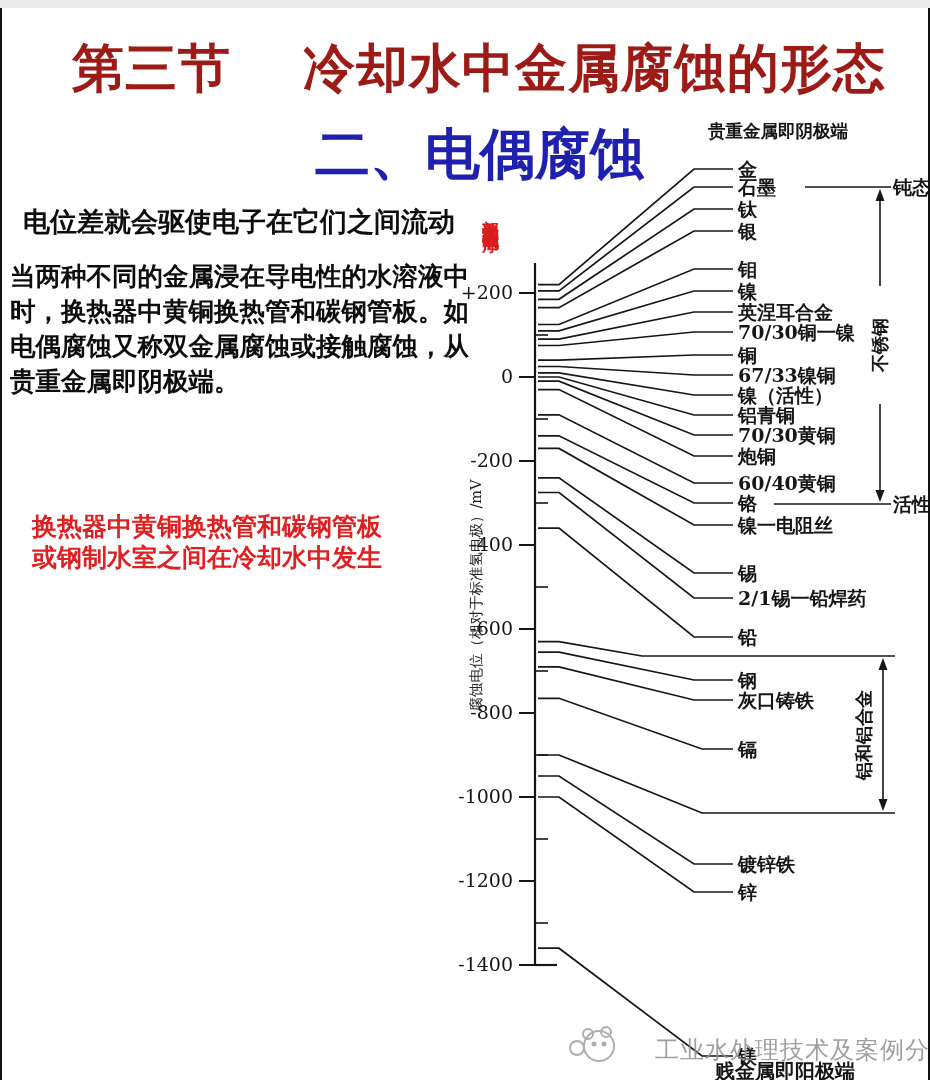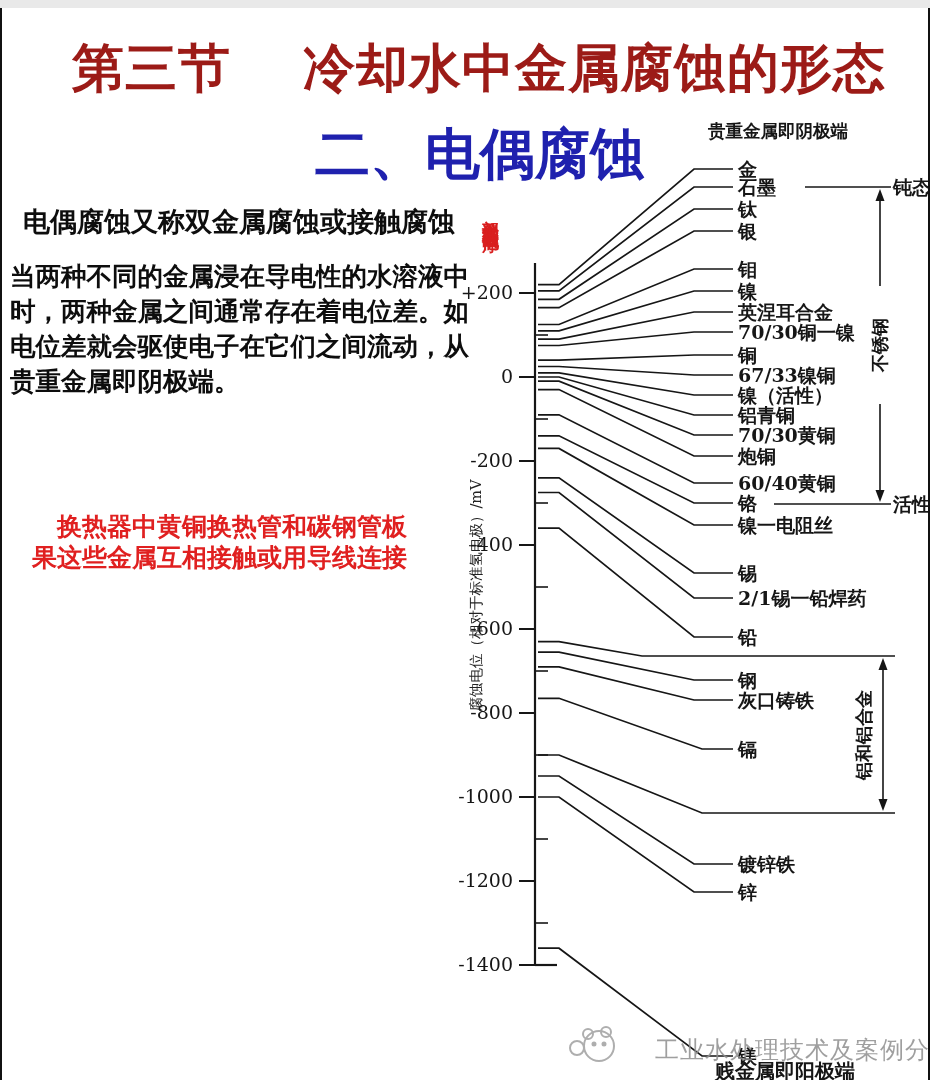--- a/index.html
+++ b/index.html
@@ -51,32 +51,32 @@
   }
 </style>
 </head>
 <body>
 
 <div class="slide">
 
   <div class="title">第三节　 冷却水中金属腐蚀的形态</div>
   <div class="subtitle">二、电偶腐蚀</div>
 
-  <div class="heading">电偶腐蚀又称双金属腐蚀或接触腐蚀</div>
+  <div class="heading">电位差就会驱使电子在它们之间流动</div>
 
   <div class="body-text">
     <div>当两种不同的金属浸在导电性的水溶液中</div>
-    <div>时，两种金属之间通常存在着电位差。如</div>
-    <div>电位差就会驱使电子在它们之间流动，从</div>
+    <div>时，换热器中黄铜换热管和碳钢管板。如</div>
+    <div>电偶腐蚀又称双金属腐蚀或接触腐蚀，从</div>
     <div>贵重金属即阴极端。</div>
   </div>
 
   <div class="note-text">
     <div>换热器中黄铜换热管和碳钢管板</div>
-    <div>果这些金属互相接触或用导线连接</div>
+    <div>或钢制水室之间在冷却水中发生</div>
   </div>
 
   <div class="series-title">部分金属和合金的电偶序</div>
   <div class="ylabel">腐蚀电位（相对于标准氢电极）/mV</div>
 
   <svg id="chart" class="chart-svg" width="930" height="1080" viewBox="0 0 930 1080">
       <line x1="533" y1="255" x2="533" y2="957" stroke="#161616" stroke-width="2.2"></line>
       <line x1="533" y1="957" x2="555" y2="957" stroke="#161616" stroke-width="2.2"></line>
       <line x1="517" y1="285" x2="533" y2="285" stroke="#161616" stroke-width="2"></line>
       <text x="511" y="291" font-size="19" text-anchor="end" font-family="&quot;DejaVu Serif&quot;,&quot;Liberation Serif&quot;,serif" font-weight="500" fill="#161616">+200</text>

